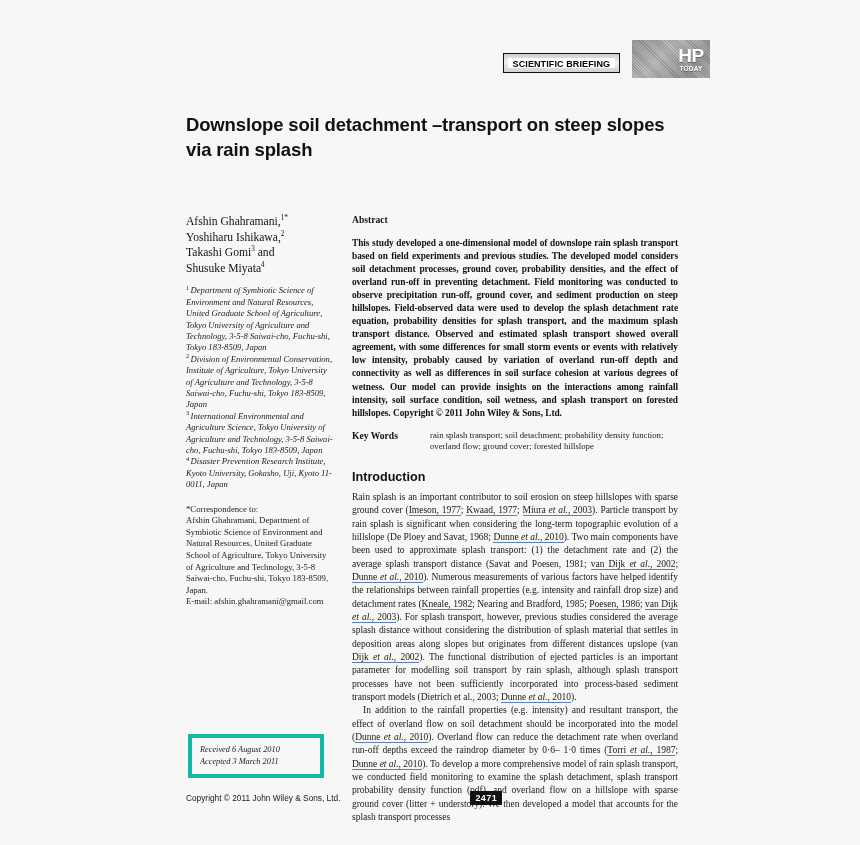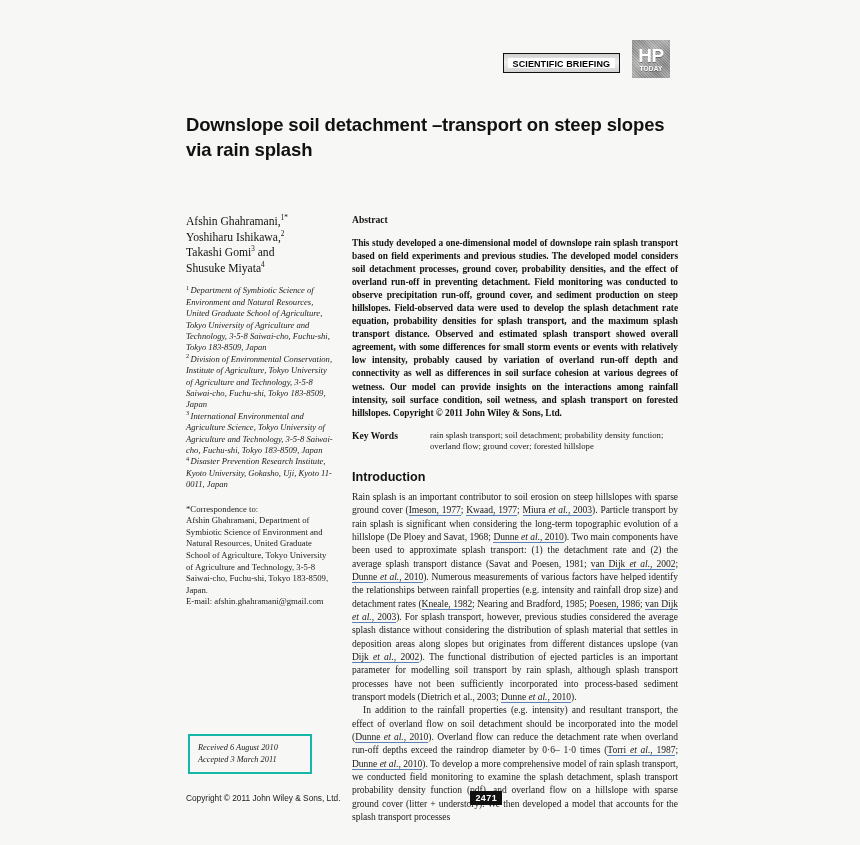--- a/index.html
+++ b/index.html
@@ -92,20 +92,21 @@
     top: 40px;
     width: 38px;
     height: 38px;
     background:
       repeating-linear-gradient(45deg, rgba(255,255,255,0.14) 0 1px, rgba(0,0,0,0.10) 1px 2px),
       linear-gradient(135deg, #8f8f8f 0%, #b5b5b5 40%, #909090 75%, #a8a8a8 100%);
     display: flex;
     flex-direction: column;
     align-items: center;
     justify-content: center;
+    padding-left: 40px;
   }
   .hp-mark {
     font-family: "Liberation Sans", sans-serif;
     font-weight: bold;
     font-size: 19px;
     color: #fff;
     line-height: 17px;
     letter-spacing: -0.5px;
     text-shadow: 0 1px 0 rgba(0,0,0,0.35);
   }
@@ -175,22 +176,22 @@
     font-size: 8.7px;
     line-height: 11.6px;
     color: #222;
   }
 
   
   .received-box {
     position: absolute;
     left: 188px;
     top: 734px;
-    width: 124px;
-    border: 2px solid #14b8a6;
+    width: 136px;
+    border: 4px solid #14b8a6;
     padding: 6px 8px 7px 8px;
     box-sizing: border-box;
     background: #f7f7f5;
   }
   .received-line {
     font-family: "Liberation Serif", serif;
     font-style: italic;
     font-size: 8.3px;
     line-height: 11.5px;
     color: #222;

